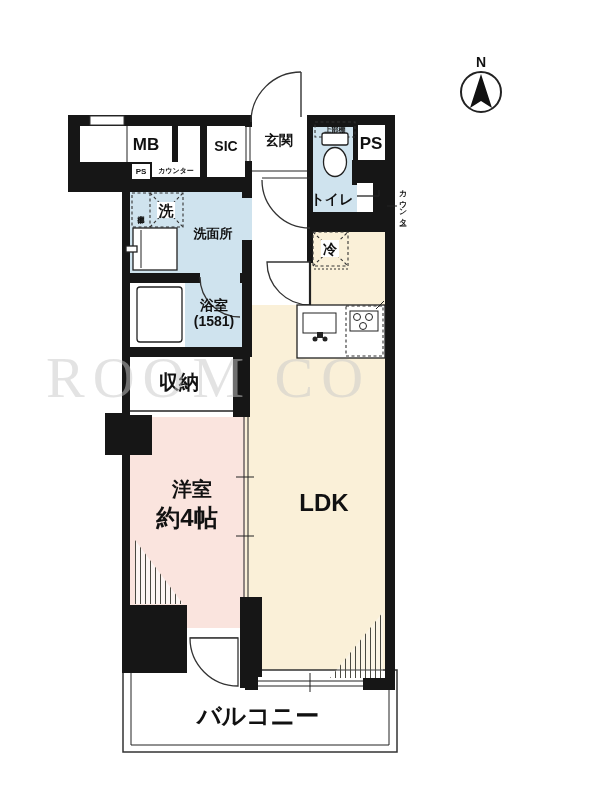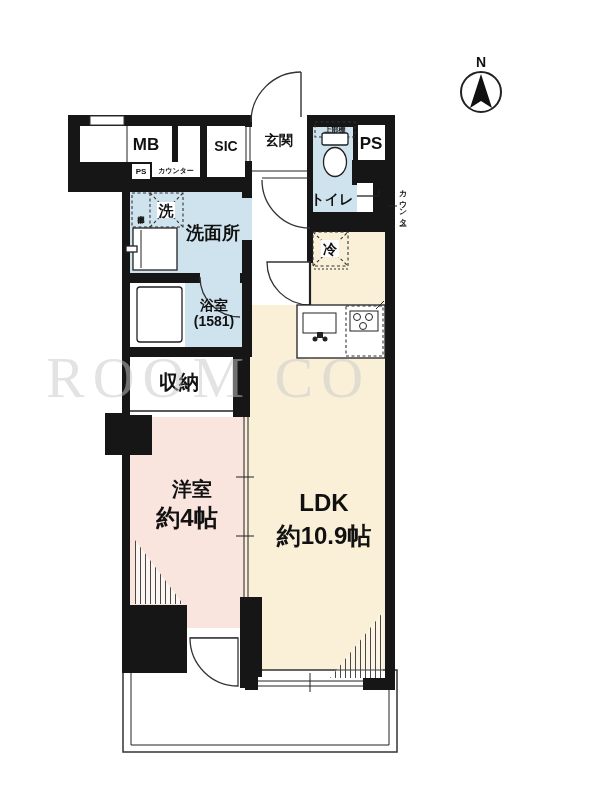--- a/index.html
+++ b/index.html
@@ -178,31 +178,31 @@
   </svg>
 
   <div class="lbl" style="left:146px;top:144px;font-size:17px">MB</div>
   <div class="lbl" style="left:226px;top:146px;font-size:14px">SIC</div>
   <div class="lbl" style="left:279px;top:140px;font-size:14px">玄関</div>
   <div class="lbl" style="left:371px;top:143px;font-size:17px">PS</div>
   <div class="lbl" style="left:141px;top:172px;font-size:8px">PS</div>
   <div class="lbl" style="left:176px;top:170px;font-size:7px">カウンター</div>
   <div class="lbl vert" style="left:141px;top:210px;font-size:7px">上部棚</div>
   <div class="lbl" style="left:166px;top:210px;font-size:15px">洗</div>
-  <div class="lbl" style="left:213px;top:233px;font-size:18px">洗面所</div>
+  <div class="lbl" style="left:213px;top:233px;font-size:13px">洗面所</div>
   <div class="lbl" style="left:335px;top:129px;font-size:7px">上部棚</div>
   <div class="lbl" style="left:332px;top:199px;font-size:14px">トイレ</div>
   <div class="lbl" style="left:214px;top:305px;font-size:14px">浴室</div>
   <div class="lbl" style="left:214px;top:321px;font-size:14px">(1581)</div>
   <div class="lbl" style="left:179px;top:382px;font-size:20px">収納</div>
   <div class="lbl" style="left:330px;top:249px;font-size:14px">冷</div>
   <div class="lbl" style="left:192px;top:489px;font-size:20px">洋室</div>
   <div class="lbl" style="left:187px;top:518px;font-size:24px">約4帖</div>
   <div class="lbl" style="left:324px;top:503px;font-size:24px">LDK</div>
-  <div class="lbl" style="left:324px;top:536px;font-size:24px">約10.9帖</div>
+  <div class="lbl" style="left:258px;top:716px;font-size:24px">バルコニー</div>
   <div class="lbl vert" style="left:402px;top:203px;font-size:8px">カウンター</div>
   <div class="lbl" style="left:481px;top:62px;font-size:14px">N</div>
 
   <div id="hatch-bed" class="hatch"></div>
   <div id="hatch-ldk" class="hatch"></div>
 
   <div id="watermark">ROOM CO</div>
 </div>
 
 </body></html>

